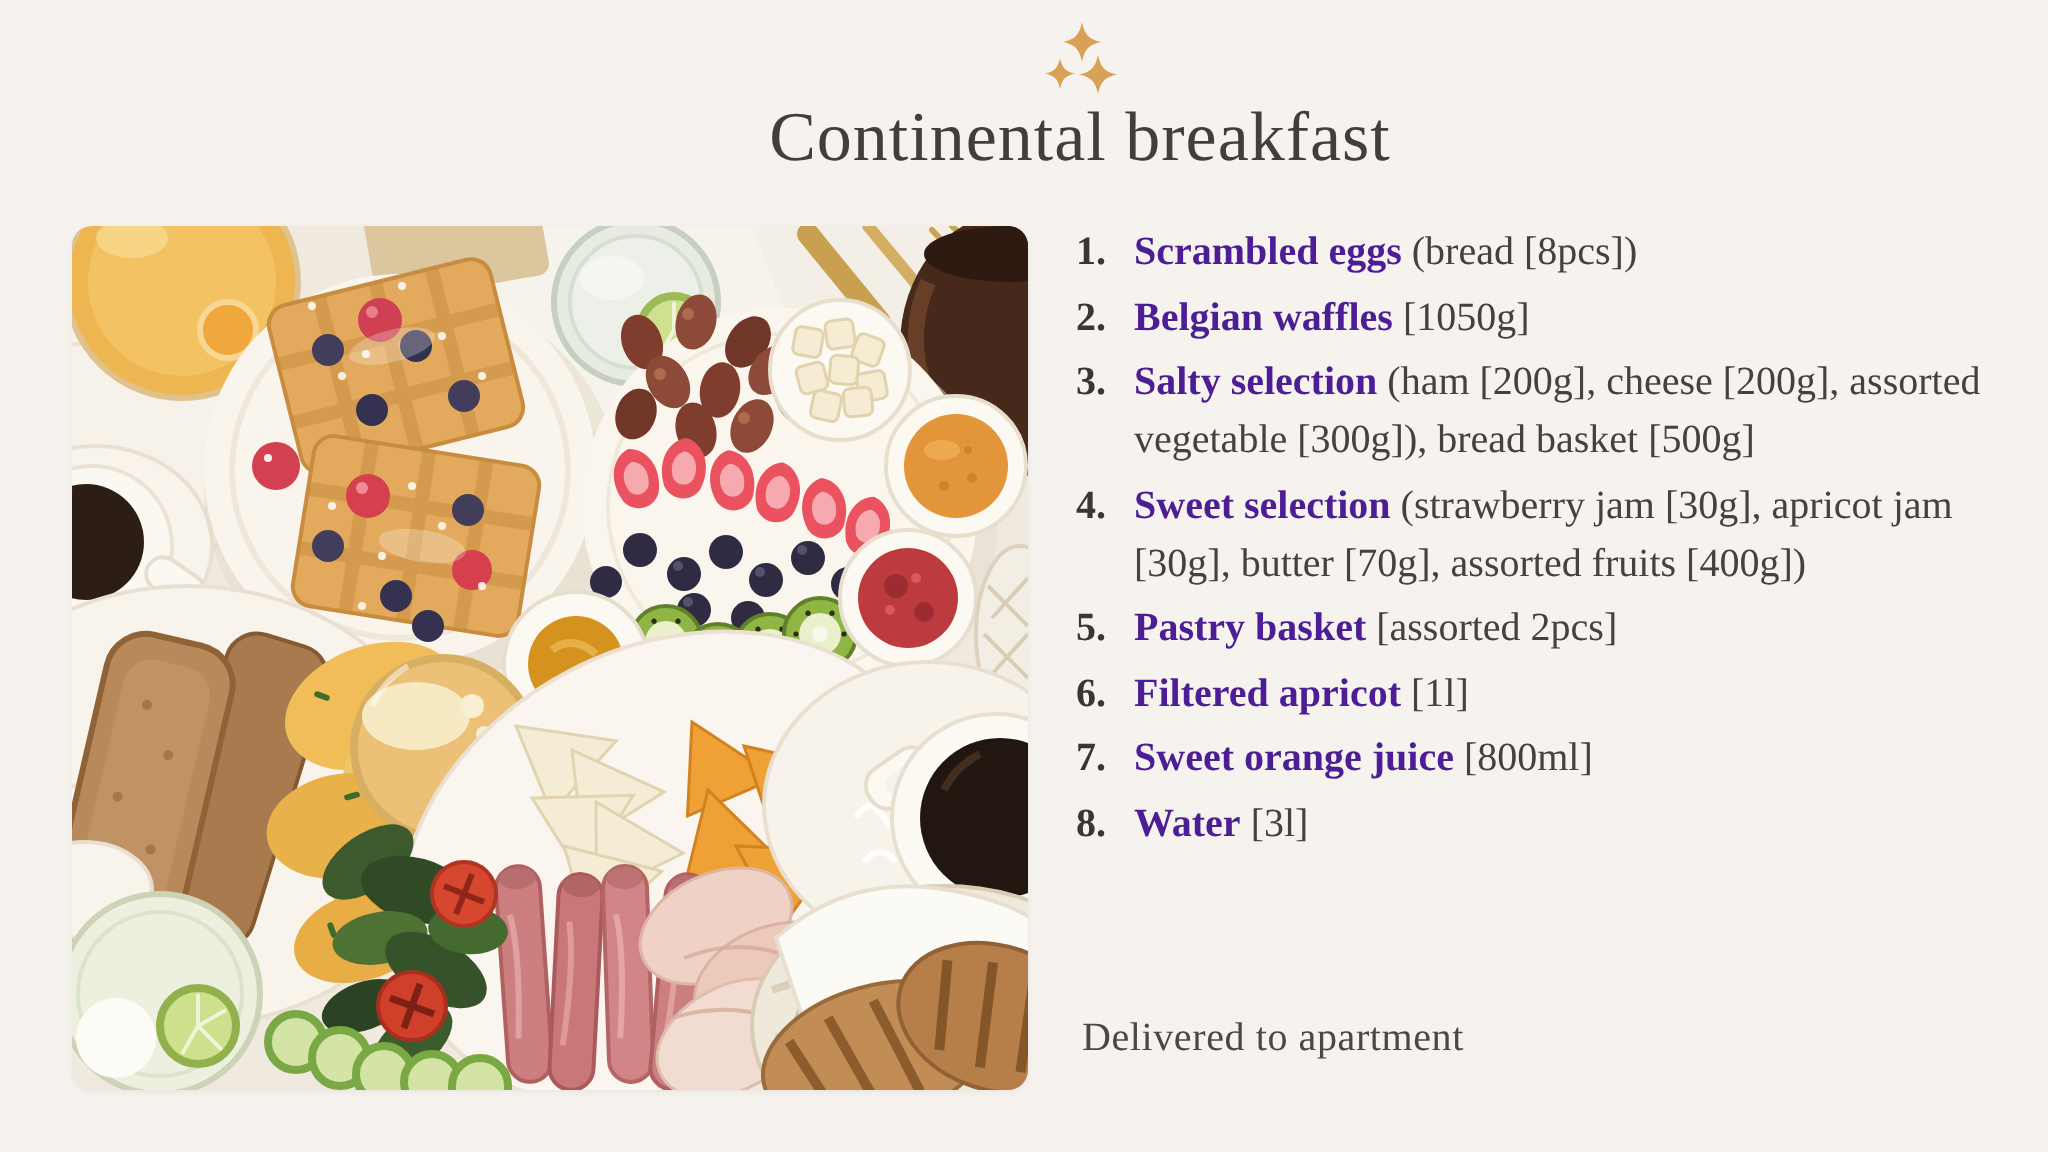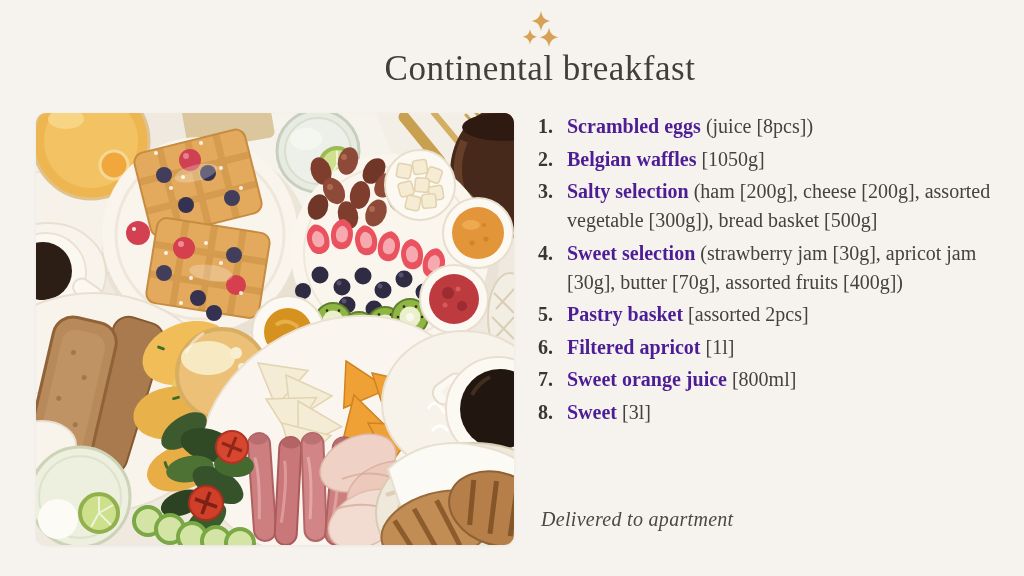--- a/index.html
+++ b/index.html
@@ -23,21 +23,21 @@
   .photo svg{display:block;}
   .menu{position:absolute;left:538px;top:112px;width:464px;}
   ol.menu-list{list-style:none;margin:0;padding:0;font-size:20px;line-height:29px;}
   ol.menu-list li{display:flex;margin-bottom:3.5px;}
   .num{flex:0 0 29px;font-weight:700;color:#3a3733;}
   .itext{flex:1;}
   .iname{font-weight:700;color:#4c1d95;}
   .idetail{font-weight:400;color:#45423d;}
   .note{
     position:absolute;left:541px;top:508px;margin:0;
-    font-size:20px;font-style:italic;color:#4b4843;letter-spacing:.3px;
+    font-size:20px;color:#4b4843;letter-spacing:.3px;
   }
 </style>
 </head>
 <body>
 
 <div class="page">
 
   <div class="header">
     <div class="sparkles">
       <svg width="46" height="38" viewBox="0 0 46 38">
@@ -522,21 +522,21 @@
         </g>
         <circle cx="22" cy="406" r="20" fill="#fcfbf6"></circle>
       </g>
     </svg>
   </figure>
 
   <div class="menu">
     <ol class="menu-list">
       <li>
         <span class="num">1.</span>
-        <span class="itext"><span class="iname">Scrambled eggs</span><span class="idetail"> (juice [8pcs])</span></span>
+        <span class="itext"><span class="iname">Scrambled eggs</span><span class="idetail"> (bread [8pcs])</span></span>
       </li>
       <li>
         <span class="num">2.</span>
         <span class="itext"><span class="iname">Belgian waffles</span><span class="idetail"> [1050g]</span></span>
       </li>
       <li>
         <span class="num">3.</span>
         <span class="itext"><span class="iname">Salty selection</span><span class="idetail"> (ham [200g], cheese [200g], assorted vegetable [300g]), bread basket [500g]</span></span>
       </li>
       <li>
@@ -550,20 +550,20 @@
       <li>
         <span class="num">6.</span>
         <span class="itext"><span class="iname">Filtered apricot</span><span class="idetail"> [1l]</span></span>
       </li>
       <li>
         <span class="num">7.</span>
         <span class="itext"><span class="iname">Sweet orange juice</span><span class="idetail"> [800ml]</span></span>
       </li>
       <li>
         <span class="num">8.</span>
-        <span class="itext"><span class="iname">Sweet</span><span class="idetail"> [3l]</span></span>
+        <span class="itext"><span class="iname">Water</span><span class="idetail"> [3l]</span></span>
       </li>
     </ol>
   </div>
 
   <p class="note">Delivered to apartment</p>
 
 </div>
 
 </body></html>

